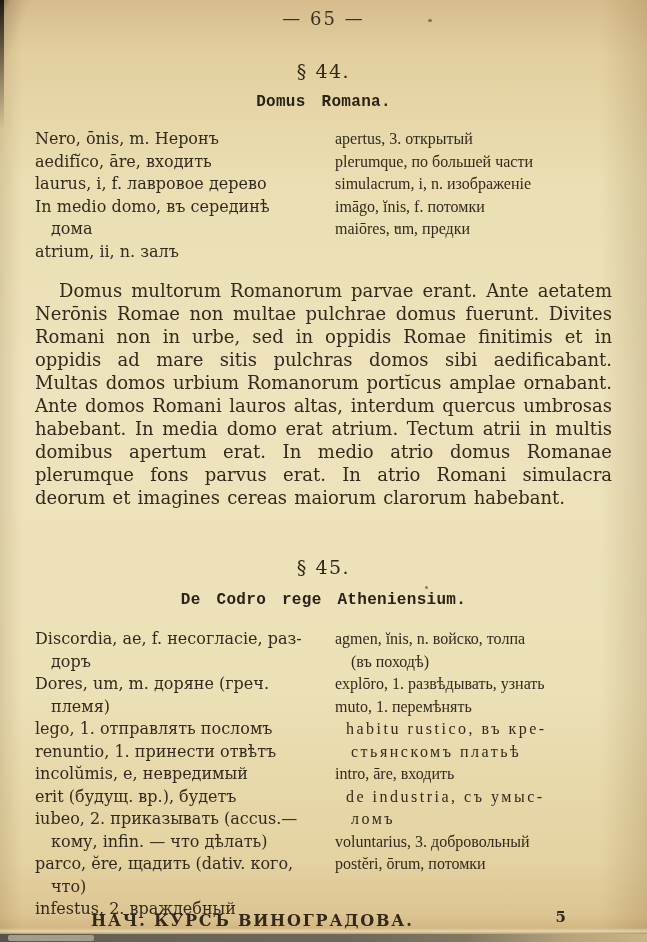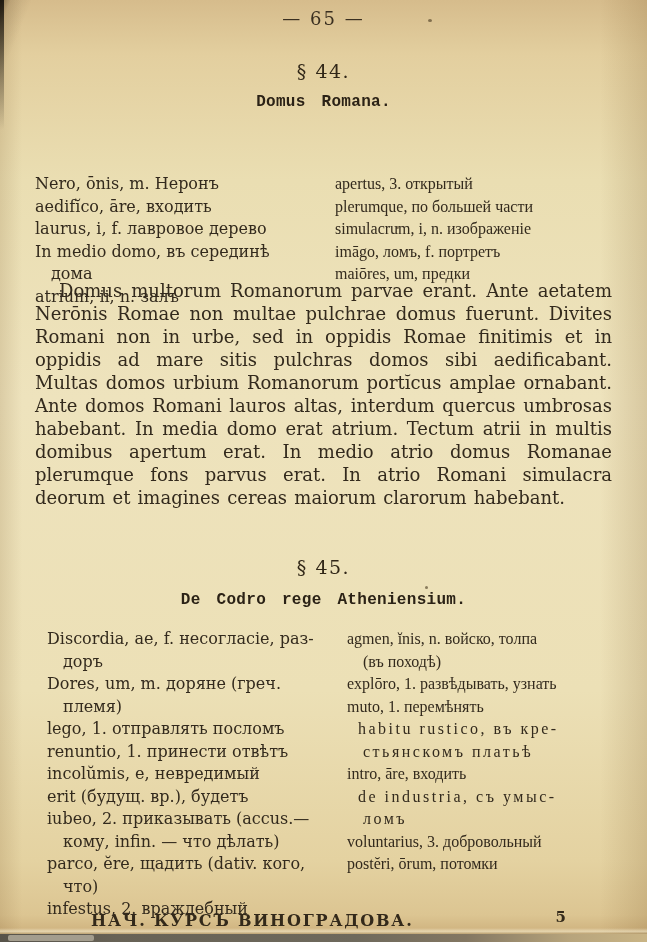--- a/index.html
+++ b/index.html
@@ -66,22 +66,22 @@
     position: absolute; width: 100%; text-align: center;
     font-family: Liberation Mono, monospace; font-weight: bold;
     font-size: 16px; word-spacing: 6px; letter-spacing: 0.3px; color: #2b2216;
   }
   #s44-num   { top: 60px; }
   #s44-title { top: 93px; }
   #s45-num   { top: 556px; }
   #s45-title { top: 591px; }
 
   .vocab { position: absolute; display: flex; width: 100%; }
-  #s44-vocab { top: 128px; margin-top: 45px; }
-  #s45-vocab { top: 628px; margin-left: 12px; }
+  #s44-vocab { top: 128px; }
+  #s45-vocab { top: 628px; }
   .vcol-left  { width: 294px; margin-right: 6px; }
   .vcol-right { flex: 1; font-family: Liberation Serif, serif; }
 
   .vocab-entry {
     font-size: 16px; line-height: 22.5px;
     padding-left: 16px; text-indent: -16px;
     white-space: pre-wrap; color: #332a1d;
   }
   .vocab-entry.spaced {
     letter-spacing: 2.5px; text-indent: -5px;
@@ -129,21 +129,21 @@
           <div class="vocab-entry">aedifĭco, āre, входить</div>
           <div class="vocab-entry">laurus, i, f. лавровое дерево</div>
           <div class="vocab-entry">In medio domo, въ серединѣ
 дома</div>
           <div class="vocab-entry">atrium, ii, n. залъ</div>
         </div>
       <div class="vcol-right">
           <div class="vocab-entry">apertus, 3. открытый</div>
           <div class="vocab-entry">plerumque, по большей части</div>
           <div class="vocab-entry">simulacrum, i, n. изображеніе</div>
-          <div class="vocab-entry">imāgo, ломъ, f. портретъ</div>
+          <div class="vocab-entry">imāgo, ĭnis, f. потомки</div>
           <div class="vocab-entry">maiōres, um, предки</div>
         </div>
     </div>
 
     <div class="body-text">Domus multorum Romanorum parvae erant. Ante aetatem Nerōnis Romae non multae pulchrae domus fuerunt. Divites Romani non in urbe, sed in oppidis Romae finitimis et in oppidis ad mare sitis pulchras domos sibi aedificabant. Multas domos urbium Romanorum portĭcus amplae ornabant. Ante domos Romani lauros altas, interdum quercus umbrosas habebant. In media domo erat atrium. Tectum atrii in multis domibus apertum erat. In medio atrio domus Romanae plerumque fons parvus erat. In atrio Romani simulacra deorum et imagines cereas maiorum clarorum habebant.</div>
 
     <div class="sec-num" id="s45-num">§ 45.</div>
     <div class="sec-title" id="s45-title">De Codro rege Atheniensium.</div>
 
     <div class="vocab" id="s45-vocab">

